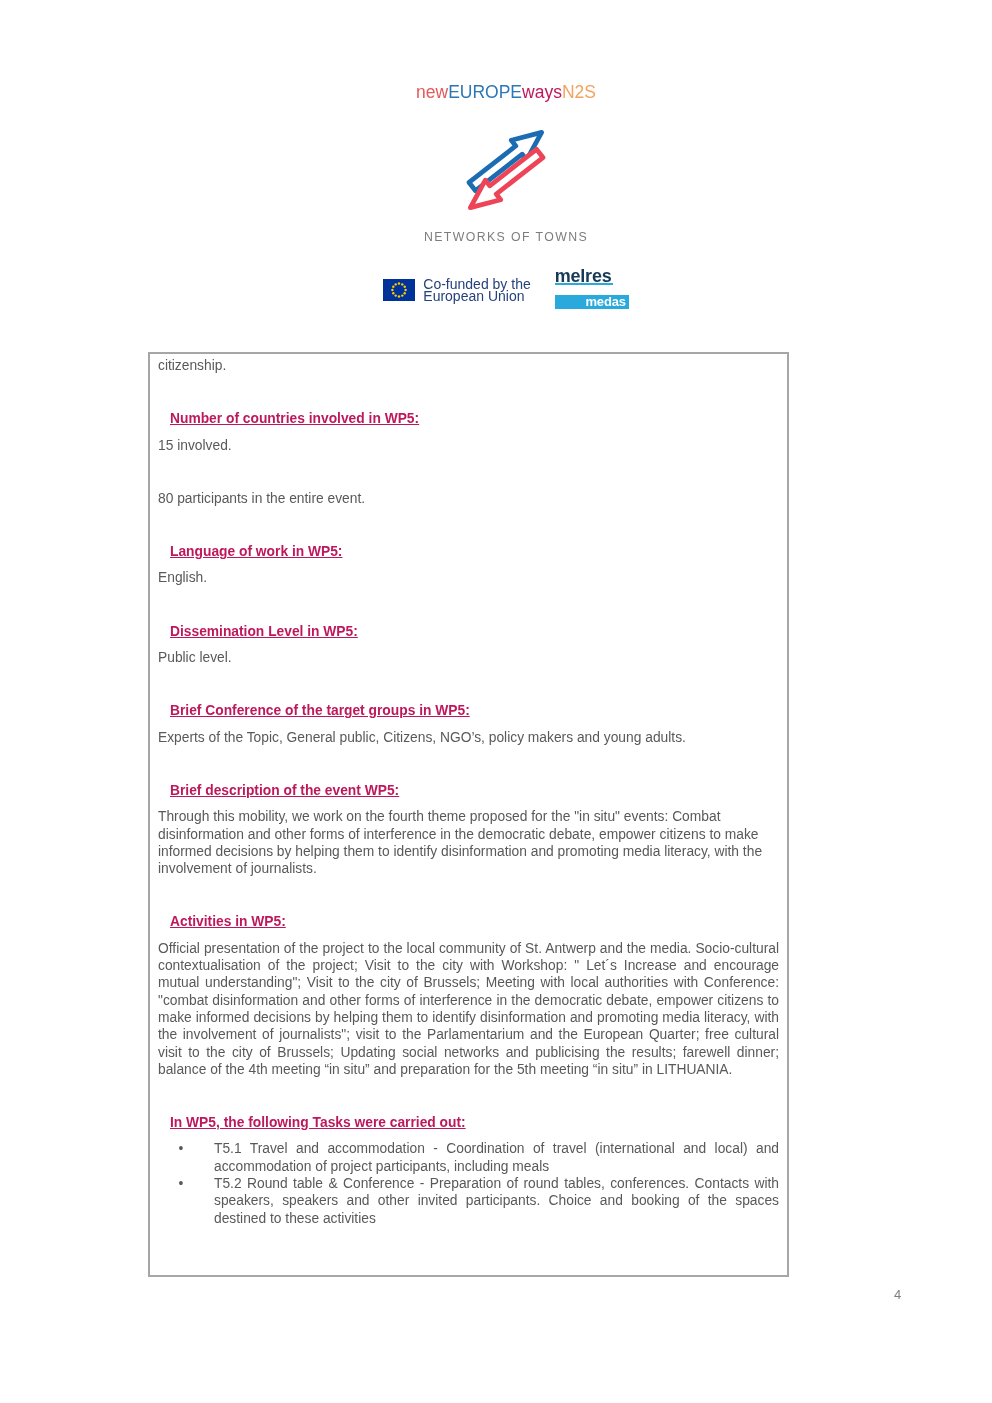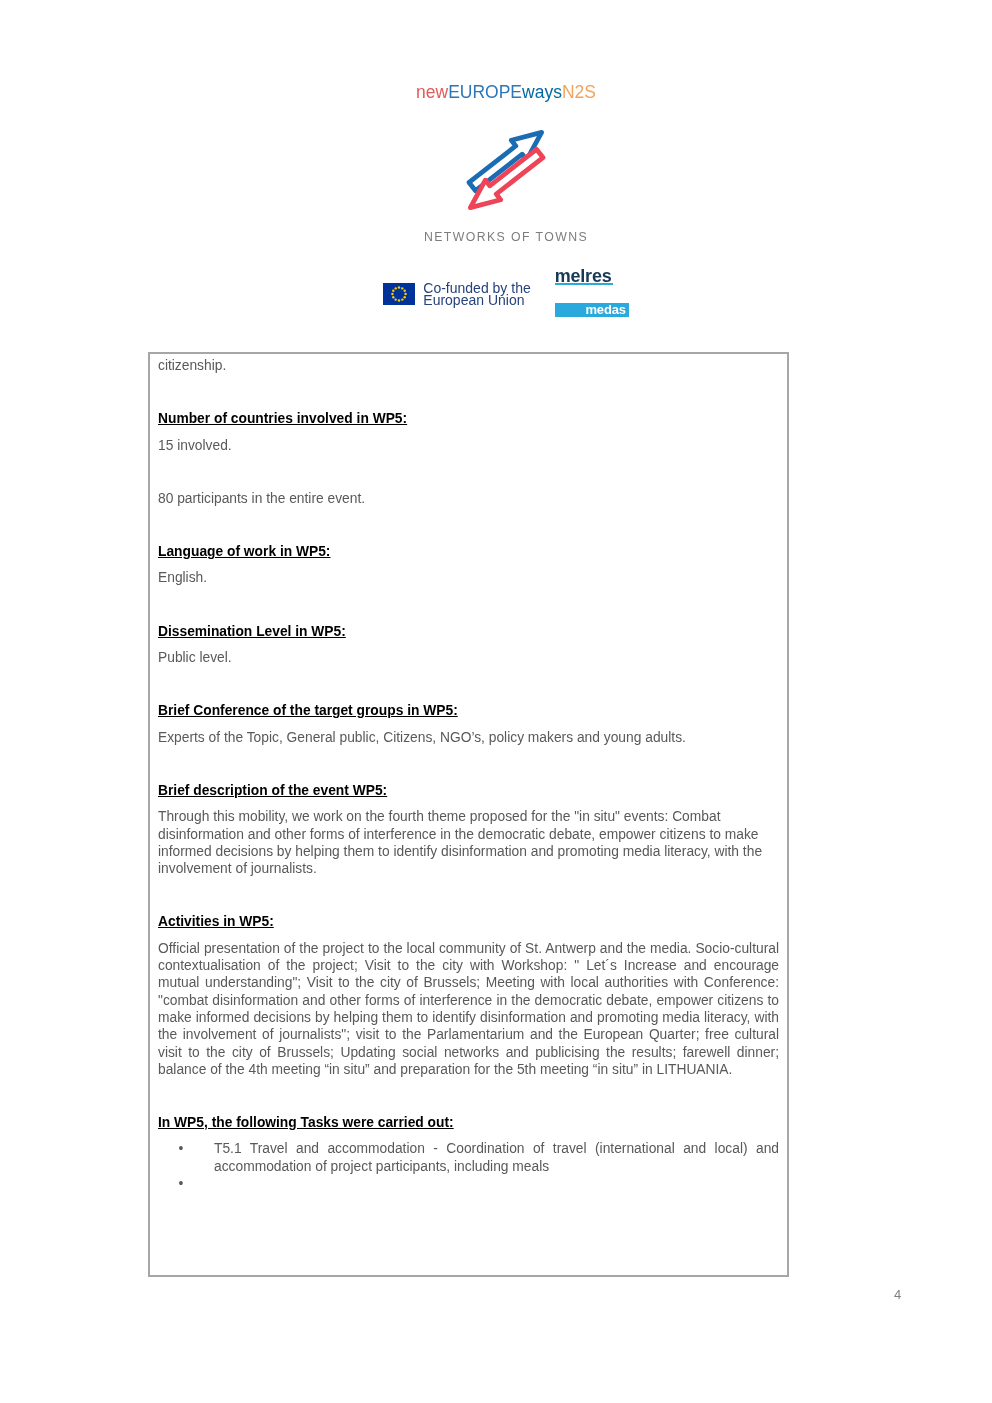--- a/index.html
+++ b/index.html
@@ -23,60 +23,60 @@
   .badges {
     margin-top:26px; display:flex; justify-content:center;
     align-items:center; gap:24px;
   }
   .eu-badge { display:flex; align-items:center; gap:8px; }
   .eu-text { font-size:14px; line-height:12px; text-align:left; color:#26427c; }
   .melres { width:74px; text-align:left; }
   .melres-top { font-size:18px; font-weight:bold; line-height:12px; letter-spacing:-0.2px; }
   .melres-underline { height:2px; width:58px; margin-top:1px; }
   .melres-bottom {
-    margin-top:18px; height:14px; line-height:13px;
+    margin-top:10px; height:14px; line-height:13px;
     font-size:13px; font-weight:bold; color:#ffffff;
     text-align:right; padding-right:3px; letter-spacing:-0.2px;
   }
 
   
   .doc-box {
     position:absolute; left:148px; top:352px;
     width:641px; min-height:925px; box-sizing:border-box;
     border:2px solid #a6a6a6;
     padding:3px 8px 6px 8px;
     color:#595959; font-size:13.8px; line-height:17.3px;
   }
   .doc-box p { margin:0; }
   .intro { margin:0; }
   .section { margin-top:36px; }
   .section h3 {
-    margin:0 0 9px 0; font-size:13.8px; line-height:17.3px;
-    font-weight:bold; text-decoration:underline; color:#000000;
+    margin:0 0 9px 12px; font-size:13.8px; line-height:17.3px;
+    font-weight:bold; text-decoration:underline; color:#be185d;
   }
   .body-left { text-align:left; }
   .body-justify { text-align:justify; }
   ul.tasks { margin:0; padding:0; list-style:none; }
   ul.tasks li { position:relative; padding-left:56px; text-align:justify; }
   ul.tasks li .bullet-dot {
     position:absolute; left:16px; top:0; width:14px; text-align:center;
   }
 
   .page-number {
     position:absolute; left:894px; top:1287px;
     font-size:13px; color:#7f7f7f;
   }
 </style>
 </head>
 <body>
 
 <div class="header">
 
   <div class="wordmark">
-    <span style="color: rgb(226, 91, 91);">new</span><span style="color: rgb(44, 119, 184);">EUROPE</span><span style="color: #0369a1;">ways</span><span style="color: rgb(242, 163, 94);">N2S</span>
+    <span style="color: rgb(226, 91, 91);">new</span><span style="color: rgb(44, 119, 184);">EUROPE</span><span style="color: #be185d;">ways</span><span style="color: rgb(242, 163, 94);">N2S</span>
   </div>
 
   <svg class="logo-arrows" width="96" height="88" viewBox="0 0 100 92" aria-hidden="true">
     <g transform="translate(51,35) rotate(-38)">
       <path d="M -46 -5.5 L 16 -5.5 L 16 -13 L 46 0 L 16 13 L 16 5.5 L -46 5.5 Z" fill="#ffffff" stroke-width="5" stroke-linejoin="round" style="stroke: rgb(28, 108, 180);"></path>
     </g>
     <g transform="translate(49,57) rotate(142)">
       <path d="M -46 -5.5 L 16 -5.5 L 16 -13 L 46 0 L 16 13 L 16 5.5 L -46 5.5 Z" fill="#ffffff" stroke-width="5" stroke-linejoin="round" style="stroke: rgb(238, 68, 88);"></path>
     </g>
   </svg>
@@ -158,19 +158,20 @@
 
   <div class="section">
     <h3>In WP5, the following Tasks were carried out:</h3>
     <ul class="tasks">
       <li>
         <span class="bullet-dot">•</span>
         <span>T5.1 Travel and accommodation - Coordination of travel (international and local) and accommodation of project participants, including meals</span>
       </li>
       <li>
         <span class="bullet-dot">•</span>
+        <span>T5.2 Round table &amp; Conference - Preparation of round tables, conferences. Contacts with speakers, speakers and other invited participants. Choice and booking of the spaces destined to these activities</span>
       </li>
     </ul>
   </div>
 
 </div>
 
 <div class="page-number">4</div>
 
 </body></html>

